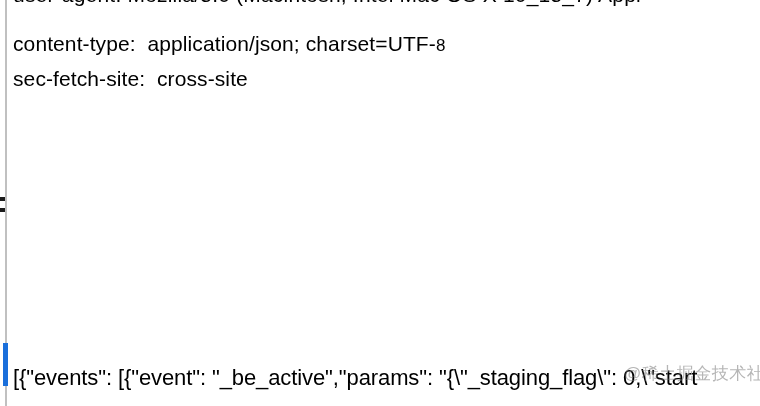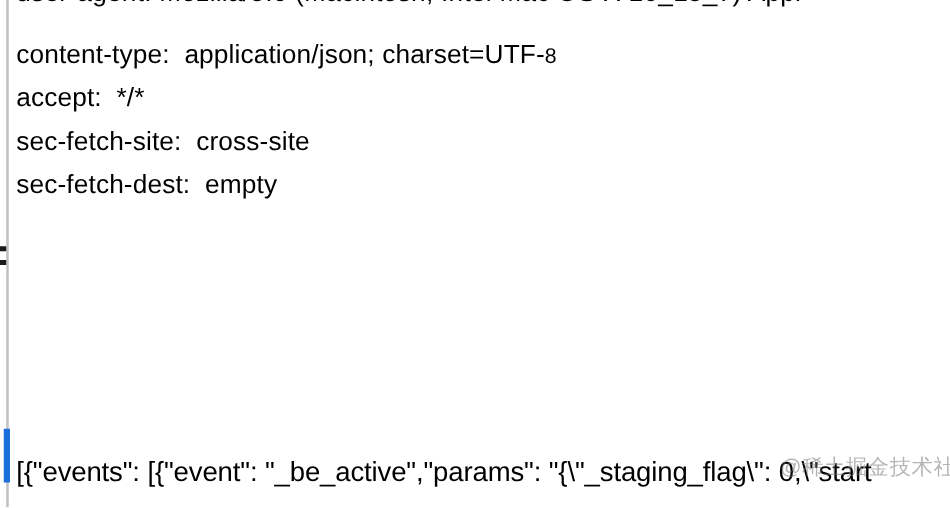--- a/index.html
+++ b/index.html
@@ -124,27 +124,25 @@
   <div class="gutter-tick t1"></div>
   <div class="gutter-tick t2"></div>
   <div class="gutter-marker"></div>
 
   <div class="clipped-line">user-agent: Mozilla/5.0 (Macintosh; Intel Mac OS X 10_15_7) Appl</div>
 
   <div class="lines">
 
     <div class="line"><span class="hdr-name">content-type</span><span class="sep">:</span>&nbsp; <span class="hdr-value">application/json; charset=UTF-</span><span class="sm">8</span></div>
 
-    <div class="line"><span class="hdr-name">accept</span><span class="sep">:</span>&nbsp; <span class="hdr-value">*/*</span></div>
 
 
     <div class="line"><span class="hdr-name">sec-fetch-site</span><span class="sep">:</span>&nbsp; <span class="hdr-value">cross-site</span></div>
 
 
-    <div class="line"><span class="hdr-name">sec-fetch-dest</span><span class="sep">:</span>&nbsp; <span class="hdr-value">empty</span></div>
 
 
 
 
     <div class="line blank"> </div>
 
   </div>
 
   <div class="payload">[{"events": [{"event": "_be_active","params": "{\"_staging_flag\": 0,\"start</div>
 

